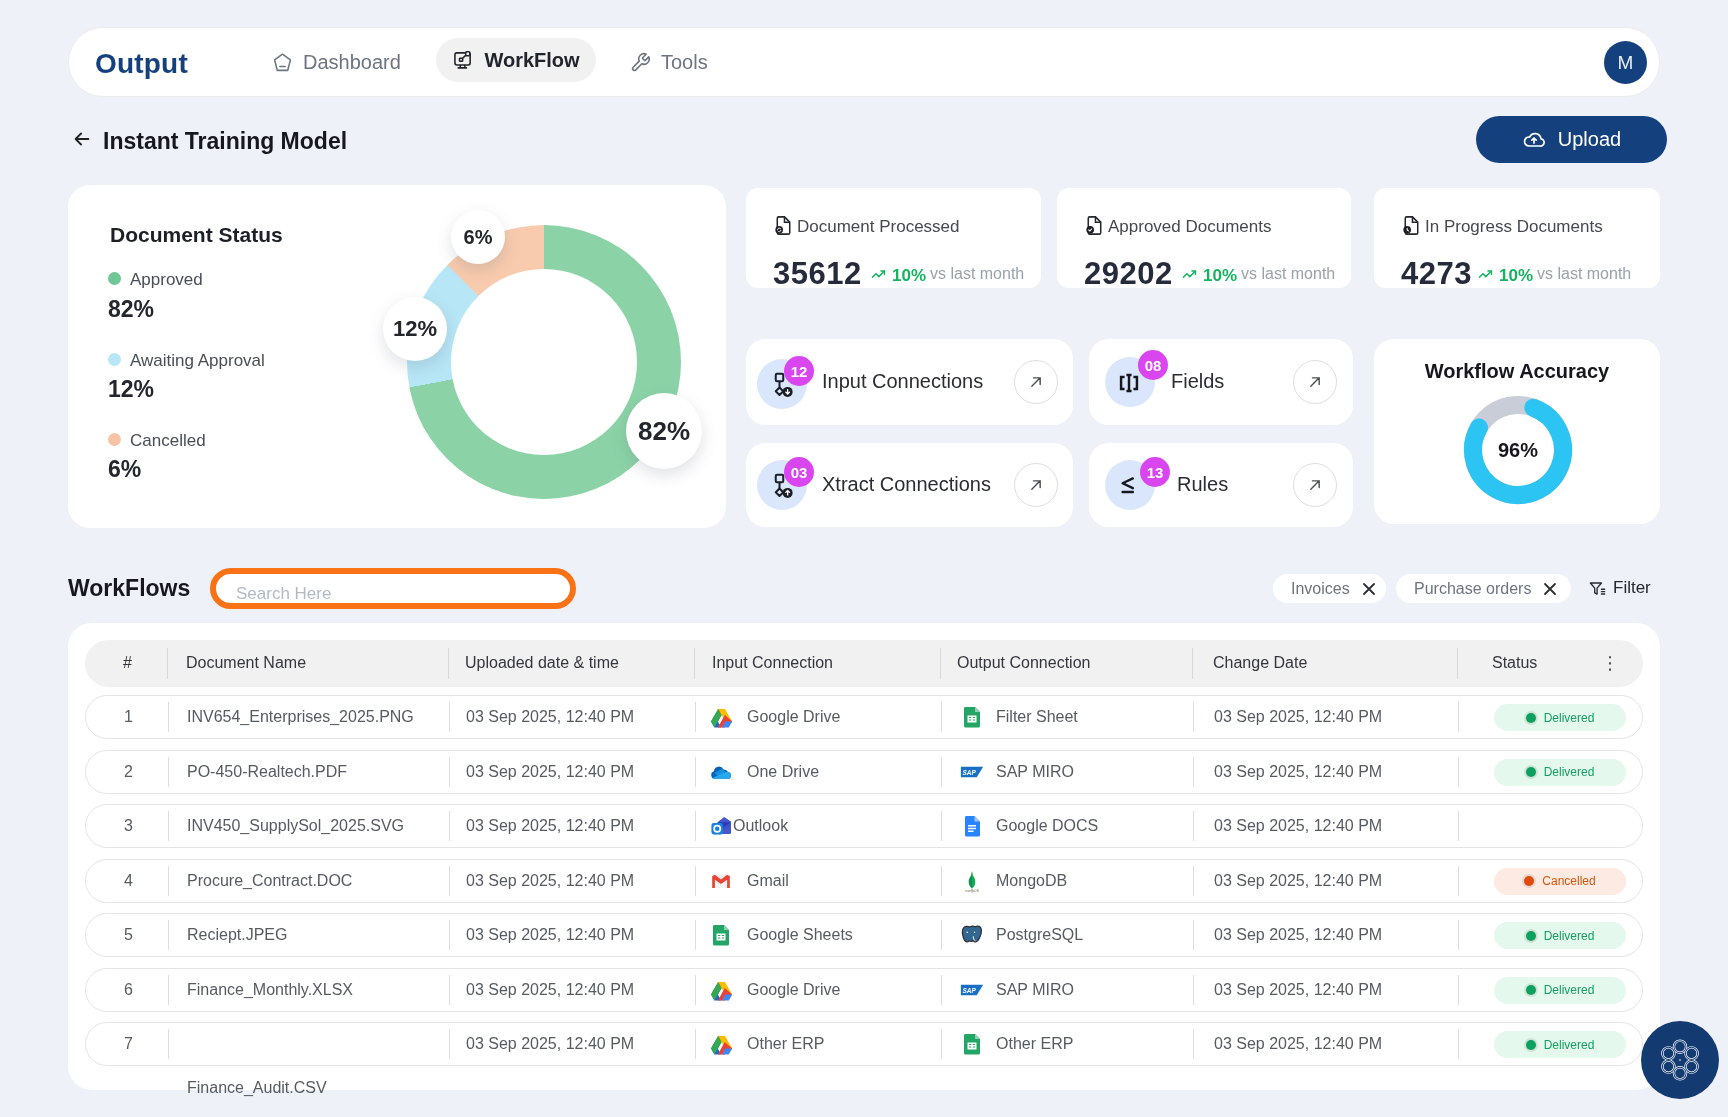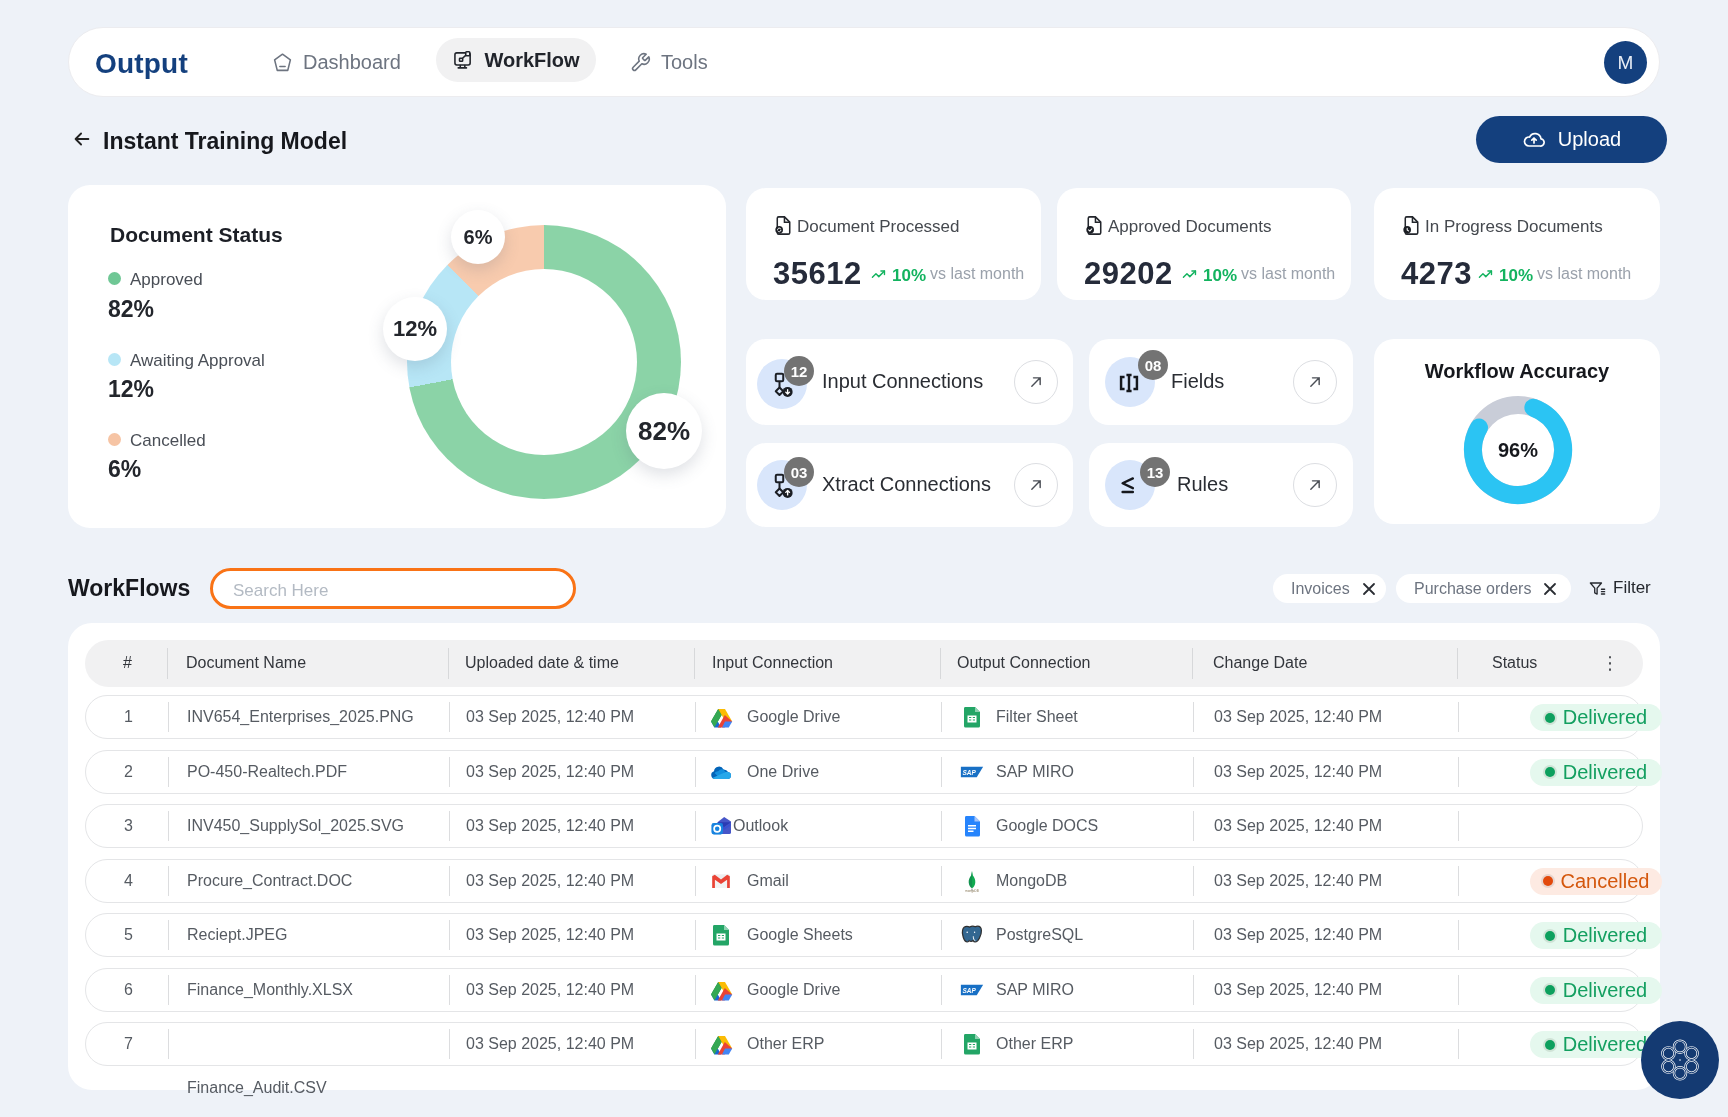--- a/index.html
+++ b/index.html
@@ -23,50 +23,50 @@
 #ds-title { left:110px; top:223px; font-size:21px; font-weight:700; color:#1c1f26; }
 .leg-dot { position:absolute; width:13px; height:13px; border-radius:50%; }
 .leg-label { position:absolute; font-size:17px; color:#494e56; }
 .leg-val { position:absolute; font-size:23px; font-weight:700; color:#23262c; }
 
 #donut1 { left:407px; top:225px; width:274px; height:274px; border-radius:50%;
   background:conic-gradient(#8bd3a7 0deg 259.3deg, #b7e6f6 259.3deg 315.3deg, #f8cbae 315.3deg 360deg); }
 #donut1::after { content:""; position:absolute; left:44px; top:44px; width:186px; height:186px; border-radius:50%; background:#fff; }
 .bubble { position:absolute; background:#fff; border-radius:50%; display:flex; align-items:center; justify-content:center; font-weight:700; color:#23262c; box-shadow:0 6px 16px rgba(80,90,110,0.18); }
 
-.stat { height:112px; border-radius:20px; top:188px; }
+.stat { height:100px; border-radius:12px; top:188px; }
 .stat-title { position:absolute; left:51px; top:29px; font-size:17px; color:#45494f; }
 .stat-num { position:absolute; left:27px; top:68px; font-size:31px; font-weight:800; color:#252b3a; letter-spacing:0.5px; }
 .stat-pct { position:absolute; top:78px; font-size:17px; font-weight:700; color:#13b35f; }
 .stat-vs { position:absolute; top:77px; font-size:16px; color:#9aa1ab; white-space:nowrap; }
 .stat-ico { position:absolute; left:26px; top:26px; }
 
 .conn { border-radius:20px; }
 .conn-circle { position:absolute; width:50px; height:50px; border-radius:50%; background:#d9e6fb; }
-.conn-badge { position:absolute; width:30px; height:30px; border-radius:50%; background:#737373; color:#fff; font-size:15px; font-weight:700; display:flex; align-items:center; justify-content:center;text-align:right; }
+.conn-badge { position:absolute; width:30px; height:30px; border-radius:50%; background:#d946ef; color:#fff; font-size:15px; font-weight:700; display:flex; align-items:center; justify-content:center;text-align:right; }
 .conn-title { position:absolute; font-size:20px; color:#2a2d33; }
 .conn-arrow { position:absolute; width:44px; height:44px; border-radius:50%; border:1px solid #dcdee2; display:flex; align-items:center; justify-content:center; }
 
 #wfa { left:1374px; top:339px; width:286px; height:185px; border-radius:20px; }
 #wfa-title { position:absolute; left:0; right:0; top:21px; text-align:center; font-size:20px; font-weight:700; color:#16181d; }
 
 #wf-title { left:68px; top:575px; font-size:23px; font-weight:700; color:#16181d; }
-#search { left:210px; top:568px; width:366px; height:41px; border-radius:21px; background:#fff; border:3px solid #f97316; }
+#search { left:210px; top:568px; width:366px; height:41px; border-radius:21px; background:#fff; border:6px solid #f97316; }
 #search span { position:absolute; left:20px; top:10px; font-size:17px; color:#b3bac3; }
 .chip { position:absolute; top:574px; height:29px; border-radius:15px; background:#fff; display:flex; align-items:center; color:#6d7480; font-size:16px; }
 #filter { left:1588px; top:578px; display:flex; align-items:center; gap:6px; font-size:17px; color:#25282e; }
 
 #table { left:68px; top:623px; width:1592px; height:467px; border-radius:24px; }
 #thead { position:absolute; left:17px; top:17px; width:1558px; height:47px; background:#f1f1f2; border-radius:24px; }
 .th { position:absolute; top:14px; font-size:16px; color:#33363c; font-weight:500; }
 .row { position:absolute; left:17px; width:1558px; height:44px; background:#fff; border:1px solid #e4e5e7; border-radius:22px; }
 .td { position:absolute; top:12px; font-size:16px; color:#565b62; }
 .sep { position:absolute; top:6px; bottom:6px; width:1px; background:#dcdddf; }
 .hsep { position:absolute; top:8px; bottom:8px; width:1px; background:#d7d8da; }
-.pill { position:absolute; left:1444px; top:8px; width:132px; height:27px; border-radius:14px; font-size:20px; display:flex; align-items:center; justify-content:center; gap:8px; }
+.pill { position:absolute; left:1408px; top:8px; width:132px; height:27px; border-radius:14px; font-size:12px; display:flex; align-items:center; justify-content:center; gap:8px; }
 .pill .pd { width:10px; height:10px; border-radius:50%; }
 .pill.ok { background:#e5f8ee; color:#139f60; }
 .pill.ok .pd { background:#0da05e; box-shadow:0 0 0 2px #cfe3d6; }
 .pill.bad { background:#fdeae2; color:#d4570d; }
 .pill.bad .pd { background:#e2490c; box-shadow:0 0 0 2px #e8d5ce; }
 .icon16 { width:24px; height:24px; }
 
 #fab { left:1641px; top:1021px; width:78px; height:78px; border-radius:50%; background:#143a72; display:flex; align-items:center; justify-content:center; }
 </style>
 </head>

